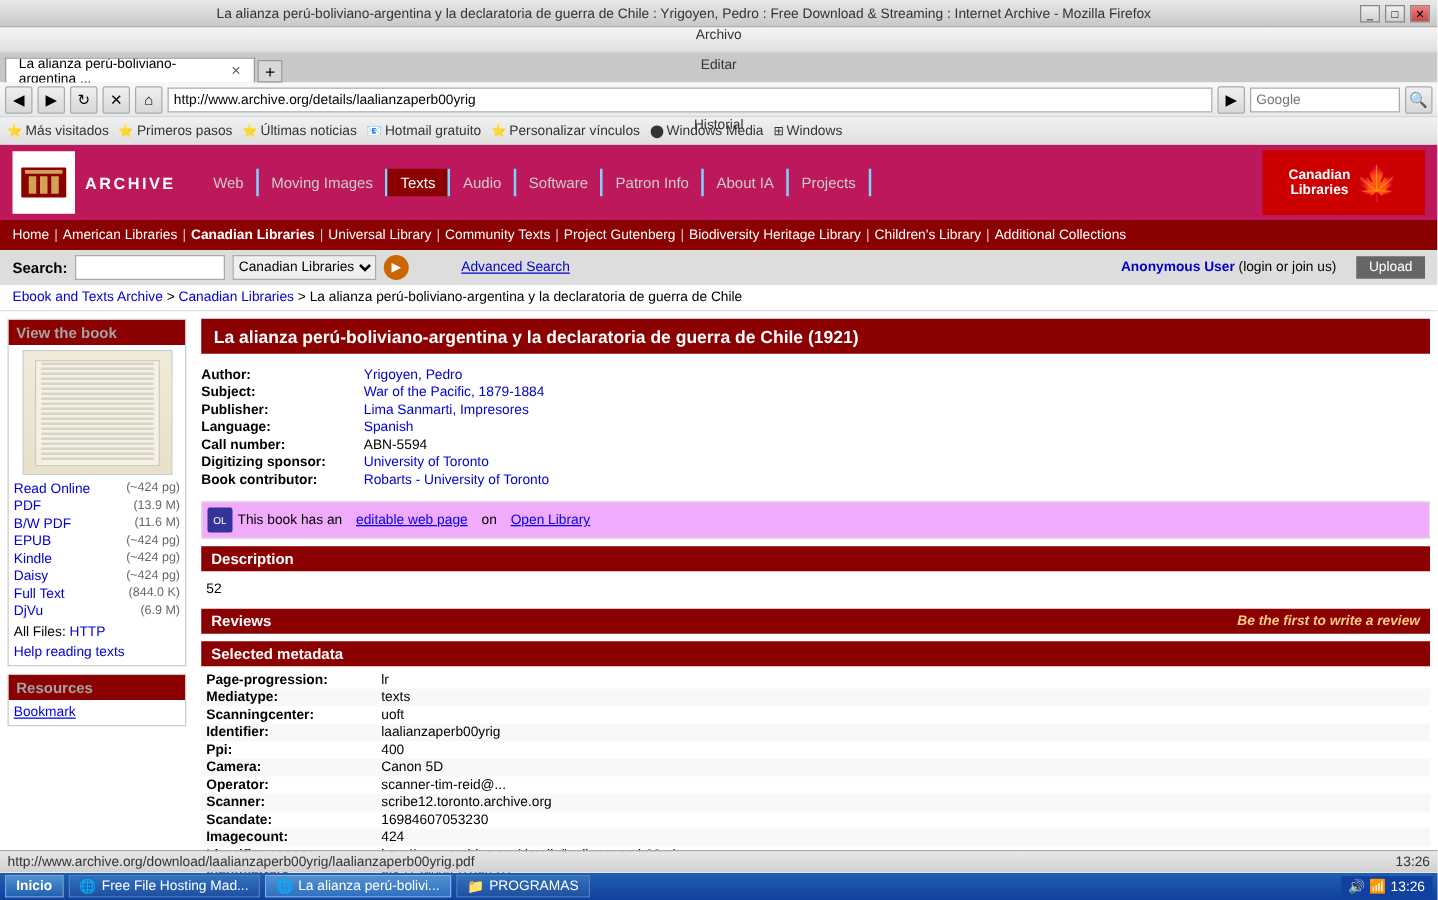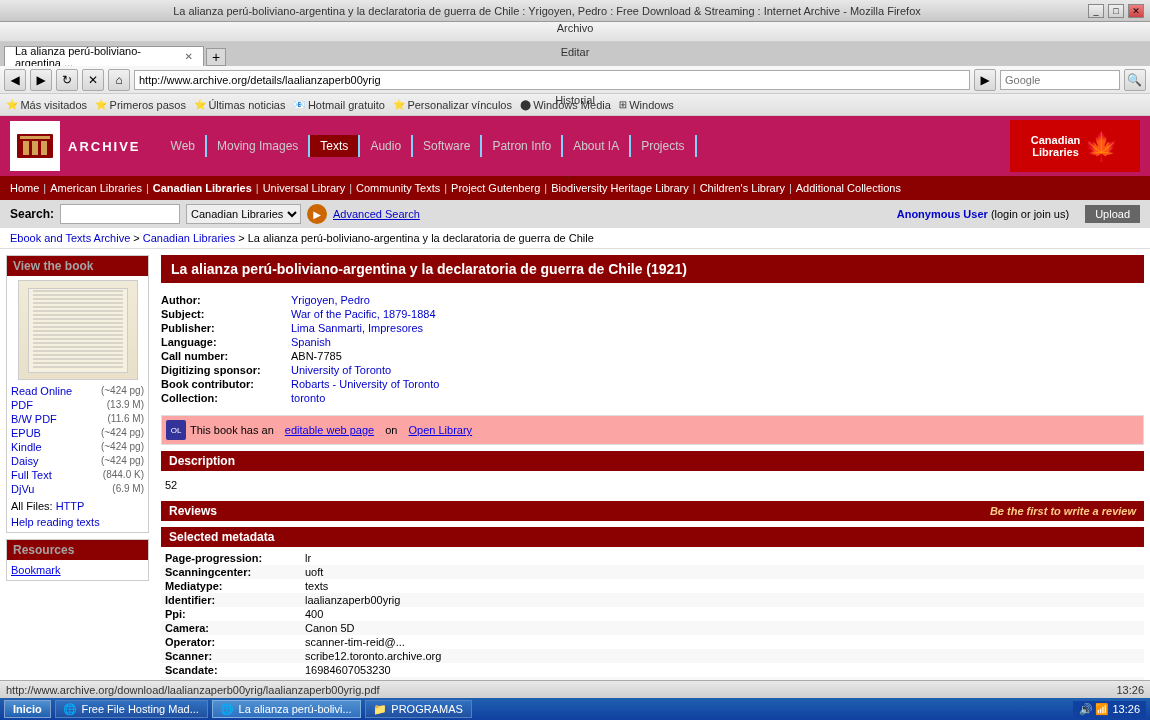--- a/index.html
+++ b/index.html
@@ -167,21 +167,21 @@
       height: 20px; 
       width: 20px; 
       background: #cc6600; 
       border: none; 
       border-radius: 50%; 
       color: #fff; 
       font-size: 10px; 
       cursor: pointer;
       display: flex; align-items: center; justify-content: center;
     }
-    .ia-advanced { font-size: 11px; color: #0000cc; cursor: pointer; }
+    .ia-advanced { font-size: 11px; color: #0000cc; cursor: pointer; margin-left: 36px; }
     .ia-user-area { margin-left: auto; font-size: 11px; }
     .ia-upload-btn { 
       margin-left: 10px;
       background: #666; 
       color: #fff; 
       border: none; 
       padding: 3px 10px; 
       font-size: 11px; 
       cursor: pointer; 
     }
@@ -269,21 +269,21 @@
     }
     .book-meta { padding: 4px 0; font-size: 11px; }
     .meta-row { display: flex; padding: 1px 0; }
     .meta-label { font-weight: bold; min-width: 130px; }
     .meta-value a { color: #0000cc; text-decoration: none; }
 
     .open-library-note {
       margin: 6px 0;
       padding: 4px;
       border: 1px solid #ddd;
-      background: #fca5a5;
+      background: #f0abfc;
       font-size: 11px;
       display: flex;
       align-items: center;
       gap: 4px;
     }
     .ol-icon {
       width: 20px;
       height: 20px;
       background: #339;
       color: #fff;
@@ -641,38 +641,32 @@
           </span>
         </div>
         <div class="meta-row">
           <span class="meta-label">Language:</span>
           <span class="meta-value">
             <a href="#">Spanish</a>
           </span>
         </div>
         <div class="meta-row">
           <span class="meta-label">Call number:</span>
-          <span class="meta-value">ABN-7785</span>
+          <span class="meta-value">ABN-5594</span>
         </div>
         <div class="meta-row">
           <span class="meta-label">Digitizing sponsor:</span>
           <span class="meta-value">
             <a href="#">University of Toronto</a>
           </span>
         </div>
         <div class="meta-row">
           <span class="meta-label">Book contributor:</span>
           <span class="meta-value">
             <a href="#">Robarts - University of Toronto</a>
-          </span>
-        </div>
-        <div class="meta-row">
-          <span class="meta-label">Collection:</span>
-          <span class="meta-value">
-            <a href="#">toronto</a>
           </span>
         </div>
       </div>
 
       <div class="open-library-note">
         <div class="ol-icon">OL</div>
         <span>This book has an</span>&nbsp;
         <a href="#">editable web page</a>&nbsp;
         <span>on</span>&nbsp;
         <a href="#">Open Library</a>
@@ -687,26 +681,26 @@
       </div>
 
       <div class="section-header">Selected metadata</div>
       <table class="metadata-table">
         <tbody id="metadata-tbody">
         <tr>
               <td>Page-progression:</td>
               <td>lr</td>
             </tr>
             <tr>
+              <td>Mediatype:</td>
+              <td>texts</td>
+            </tr>
+            <tr>
               <td>Scanningcenter:</td>
               <td>uoft</td>
-            </tr>
-            <tr>
-              <td>Mediatype:</td>
-              <td>texts</td>
             </tr>
             <tr>
               <td>Identifier:</td>
               <td>laalianzaperb00yrig</td>
             </tr>
             <tr>
               <td>Ppi:</td>
               <td>400</td>
             </tr>
             <tr>

